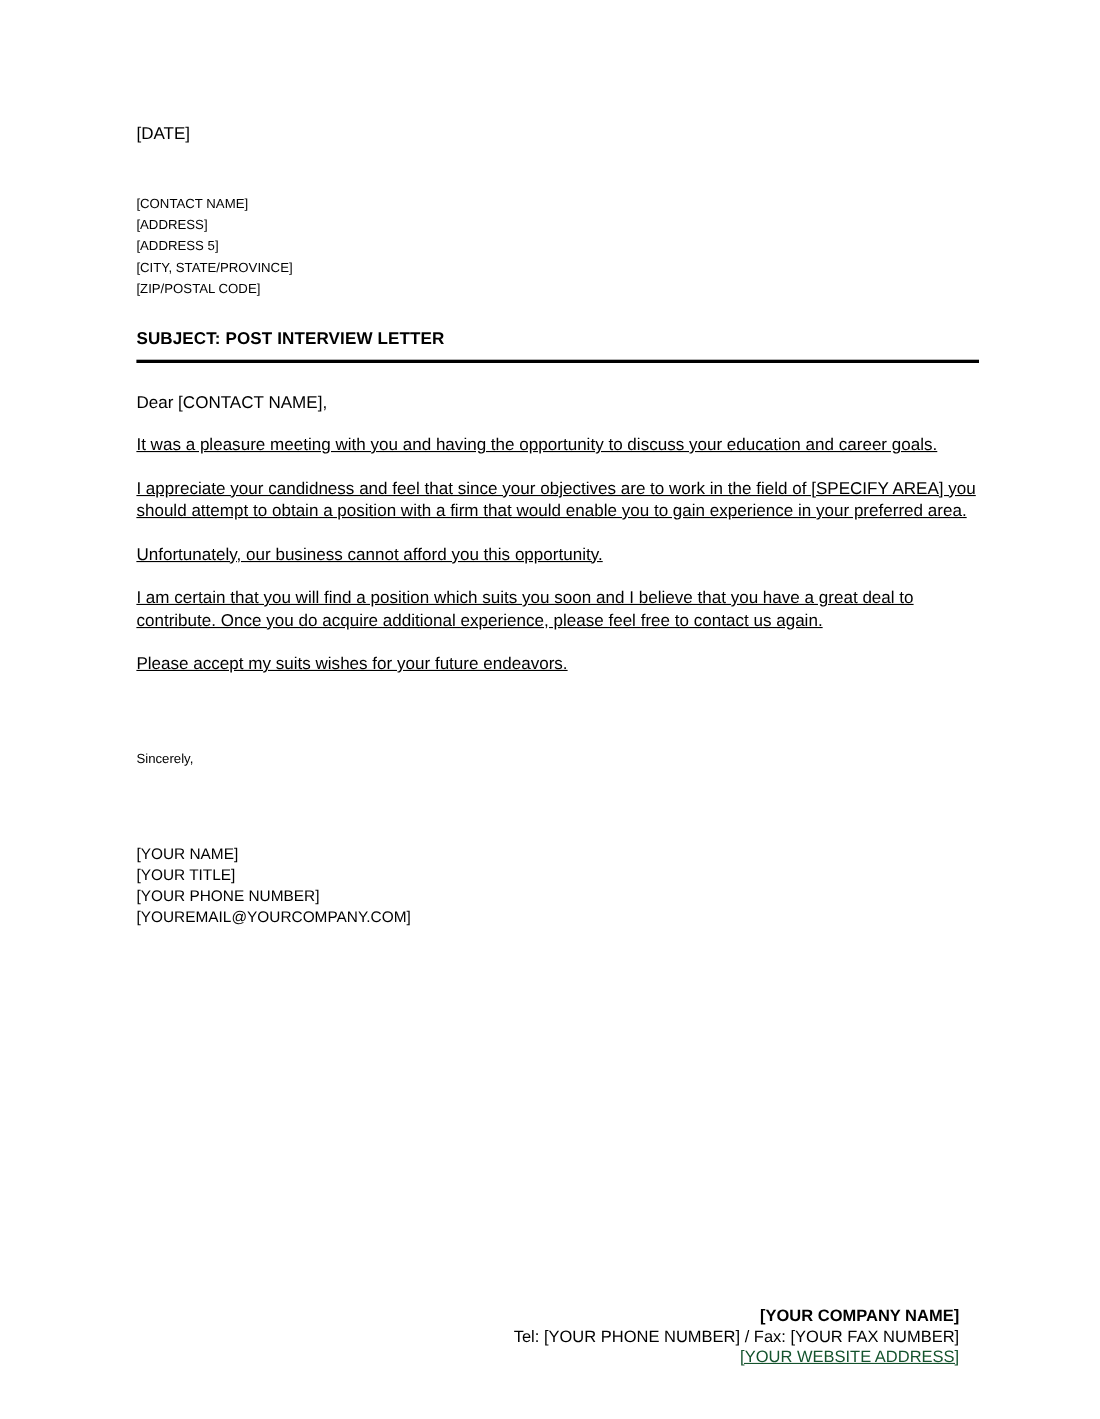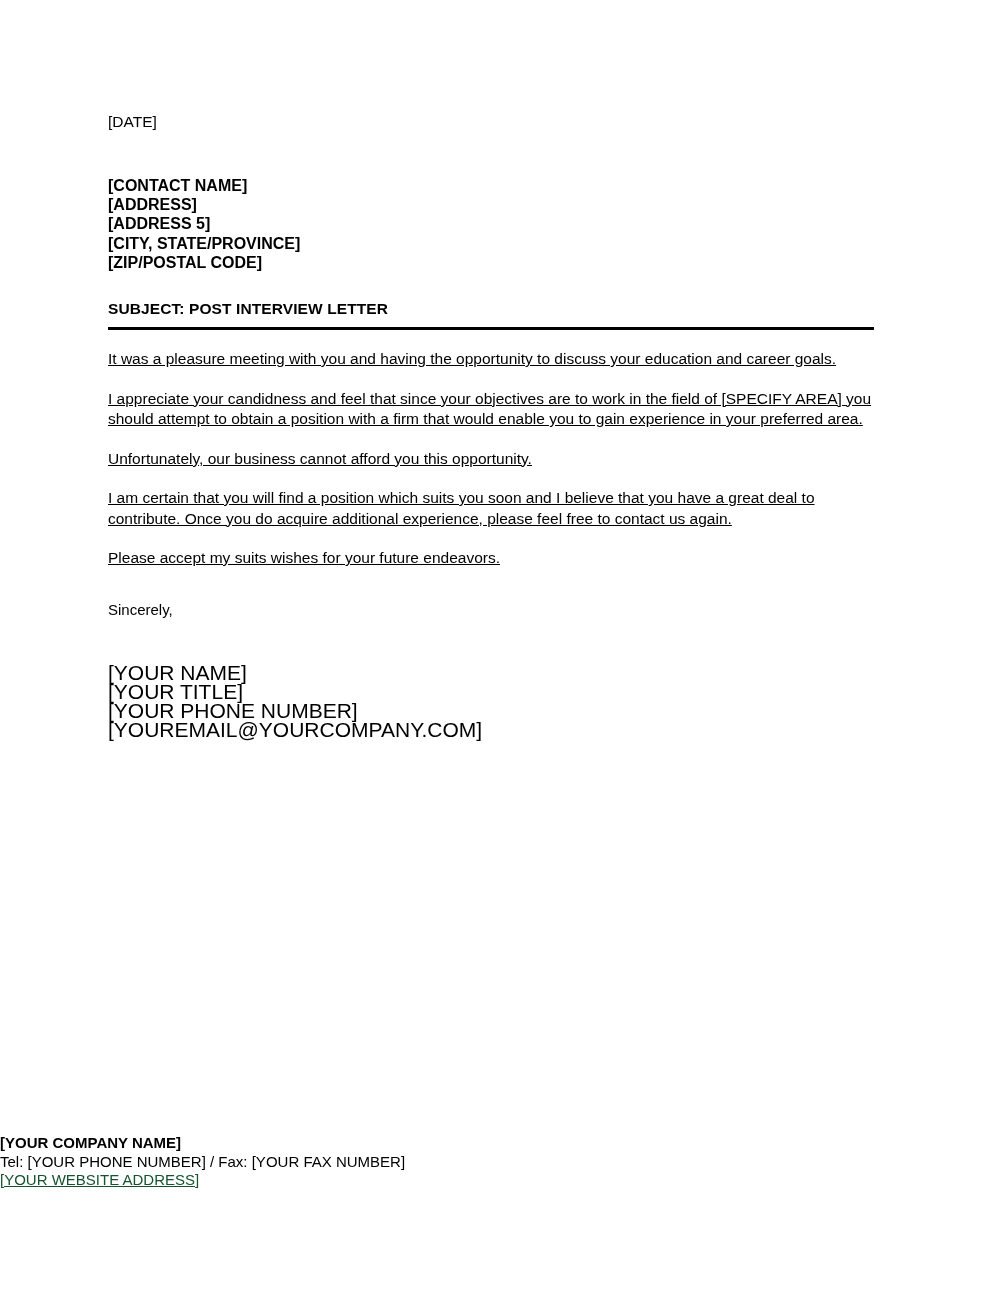--- a/index.html
+++ b/index.html
@@ -14,34 +14,33 @@
   .page {
     position: relative;
     width: 1000px;
     height: 1290px;
     background: #ffffff;
     box-sizing: border-box;
     overflow: hidden;
   }
   .content {
     position: absolute;
-    left: 108px;
+    left: 124px;
     top: 112px;
     width: 766px;
   }
   .date-line {
     font-size: 15.5px;
     line-height: 20px;
     margin-bottom: 44px;
   }
   .address-block {
-    font-size: 16px;
+    font-size: 12px;
     line-height: 19.2px;
     margin-bottom: 0;
-    font-weight: bold;
   }
   .address-block div {
     white-space: nowrap;
   }
   .subject {
     font-size: 15.5px;
     font-weight: bold;
     letter-spacing: 0.1px;
     margin-top: 28px;
   }
@@ -55,37 +54,37 @@
     margin-top: 28px;
   }
   .para {
     font-size: 15.5px;
     line-height: 20.5px;
     margin-top: 19px;
     text-align: left;
     text-decoration: underline;
   }
   .sincerely {
-    font-size: 15px;
-    margin-top: 32px;
+    font-size: 12px;
+    margin-top: 68px;
   }
   .signature-block {
-    font-size: 21px;
+    font-size: 14px;
     line-height: 19.2px;
-    margin-top: 45px;
+    margin-top: 70px;
   }
   .signature-block div {
     white-space: nowrap;
   }
   .footer {
     position: absolute;
     left: 0;
-    top: 1134px;
+    top: 1188px;
     width: 872px;
-    text-align: left;
+    text-align: right;
     font-size: 15px;
     line-height: 18.5px;
   }
   .footer .company {
     font-weight: bold;
   }
   .footer .website {
     color: #14532d;
     text-decoration: underline;
   }
@@ -102,20 +101,21 @@
       <div>[CONTACT NAME]</div>
       <div>[ADDRESS]</div>
       <div>[ADDRESS 5]</div>
       <div>[CITY, STATE/PROVINCE]</div>
       <div>[ZIP/POSTAL CODE]</div>
     </div>
 
     <div class="subject">SUBJECT: POST INTERVIEW LETTER</div>
     <div class="rule"></div>
 
+    <div class="salutation">Dear [CONTACT NAME],</div>
 
     <div class="para">It was a pleasure meeting with you and having the opportunity to discuss your education and career goals.</div>
     <div class="para">I appreciate your candidness and feel that since your objectives are to work in the field of [SPECIFY AREA] you should attempt to obtain a position with a firm that would enable you to gain experience in your preferred area.</div>
     <div class="para">Unfortunately, our business cannot afford you this opportunity.</div>
     <div class="para">I am certain that you will find a position which suits you soon and I believe that you have a great deal to contribute. Once you do acquire additional experience, please feel free to contact us again.</div>
     <div class="para">Please accept my suits wishes for your future endeavors.</div>
 
     <div class="sincerely">Sincerely,</div>
 
     <div class="signature-block">

